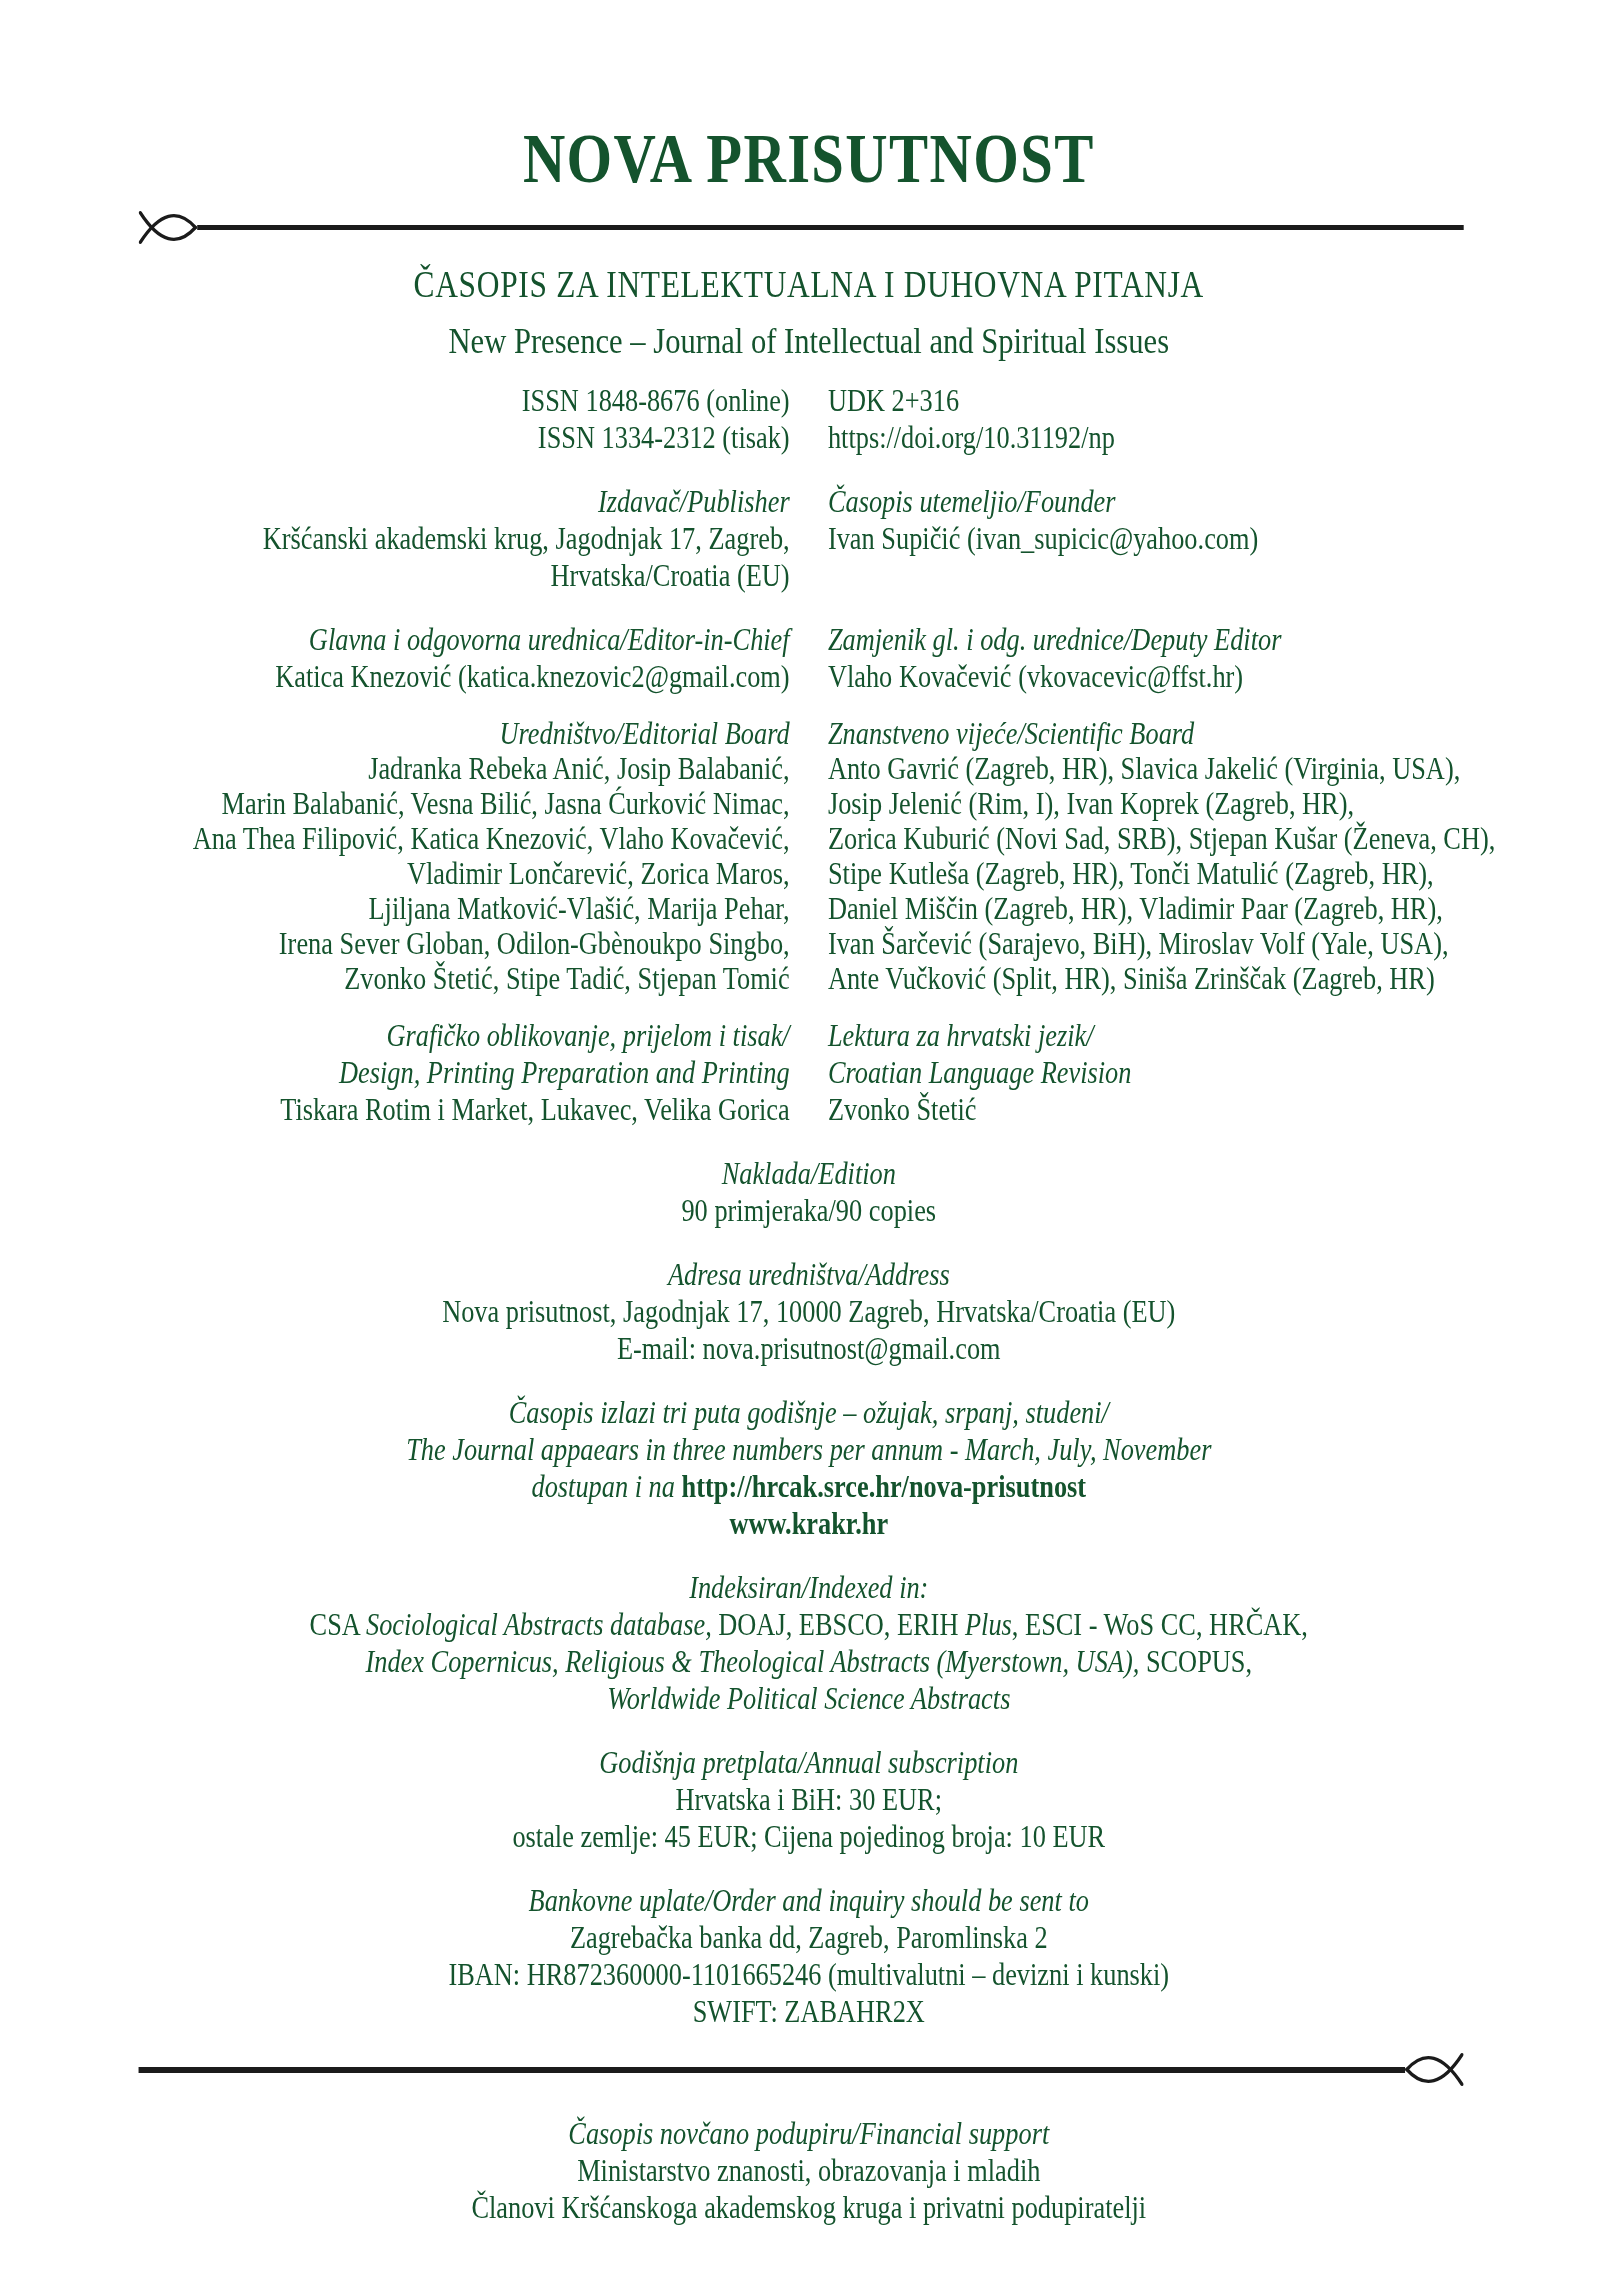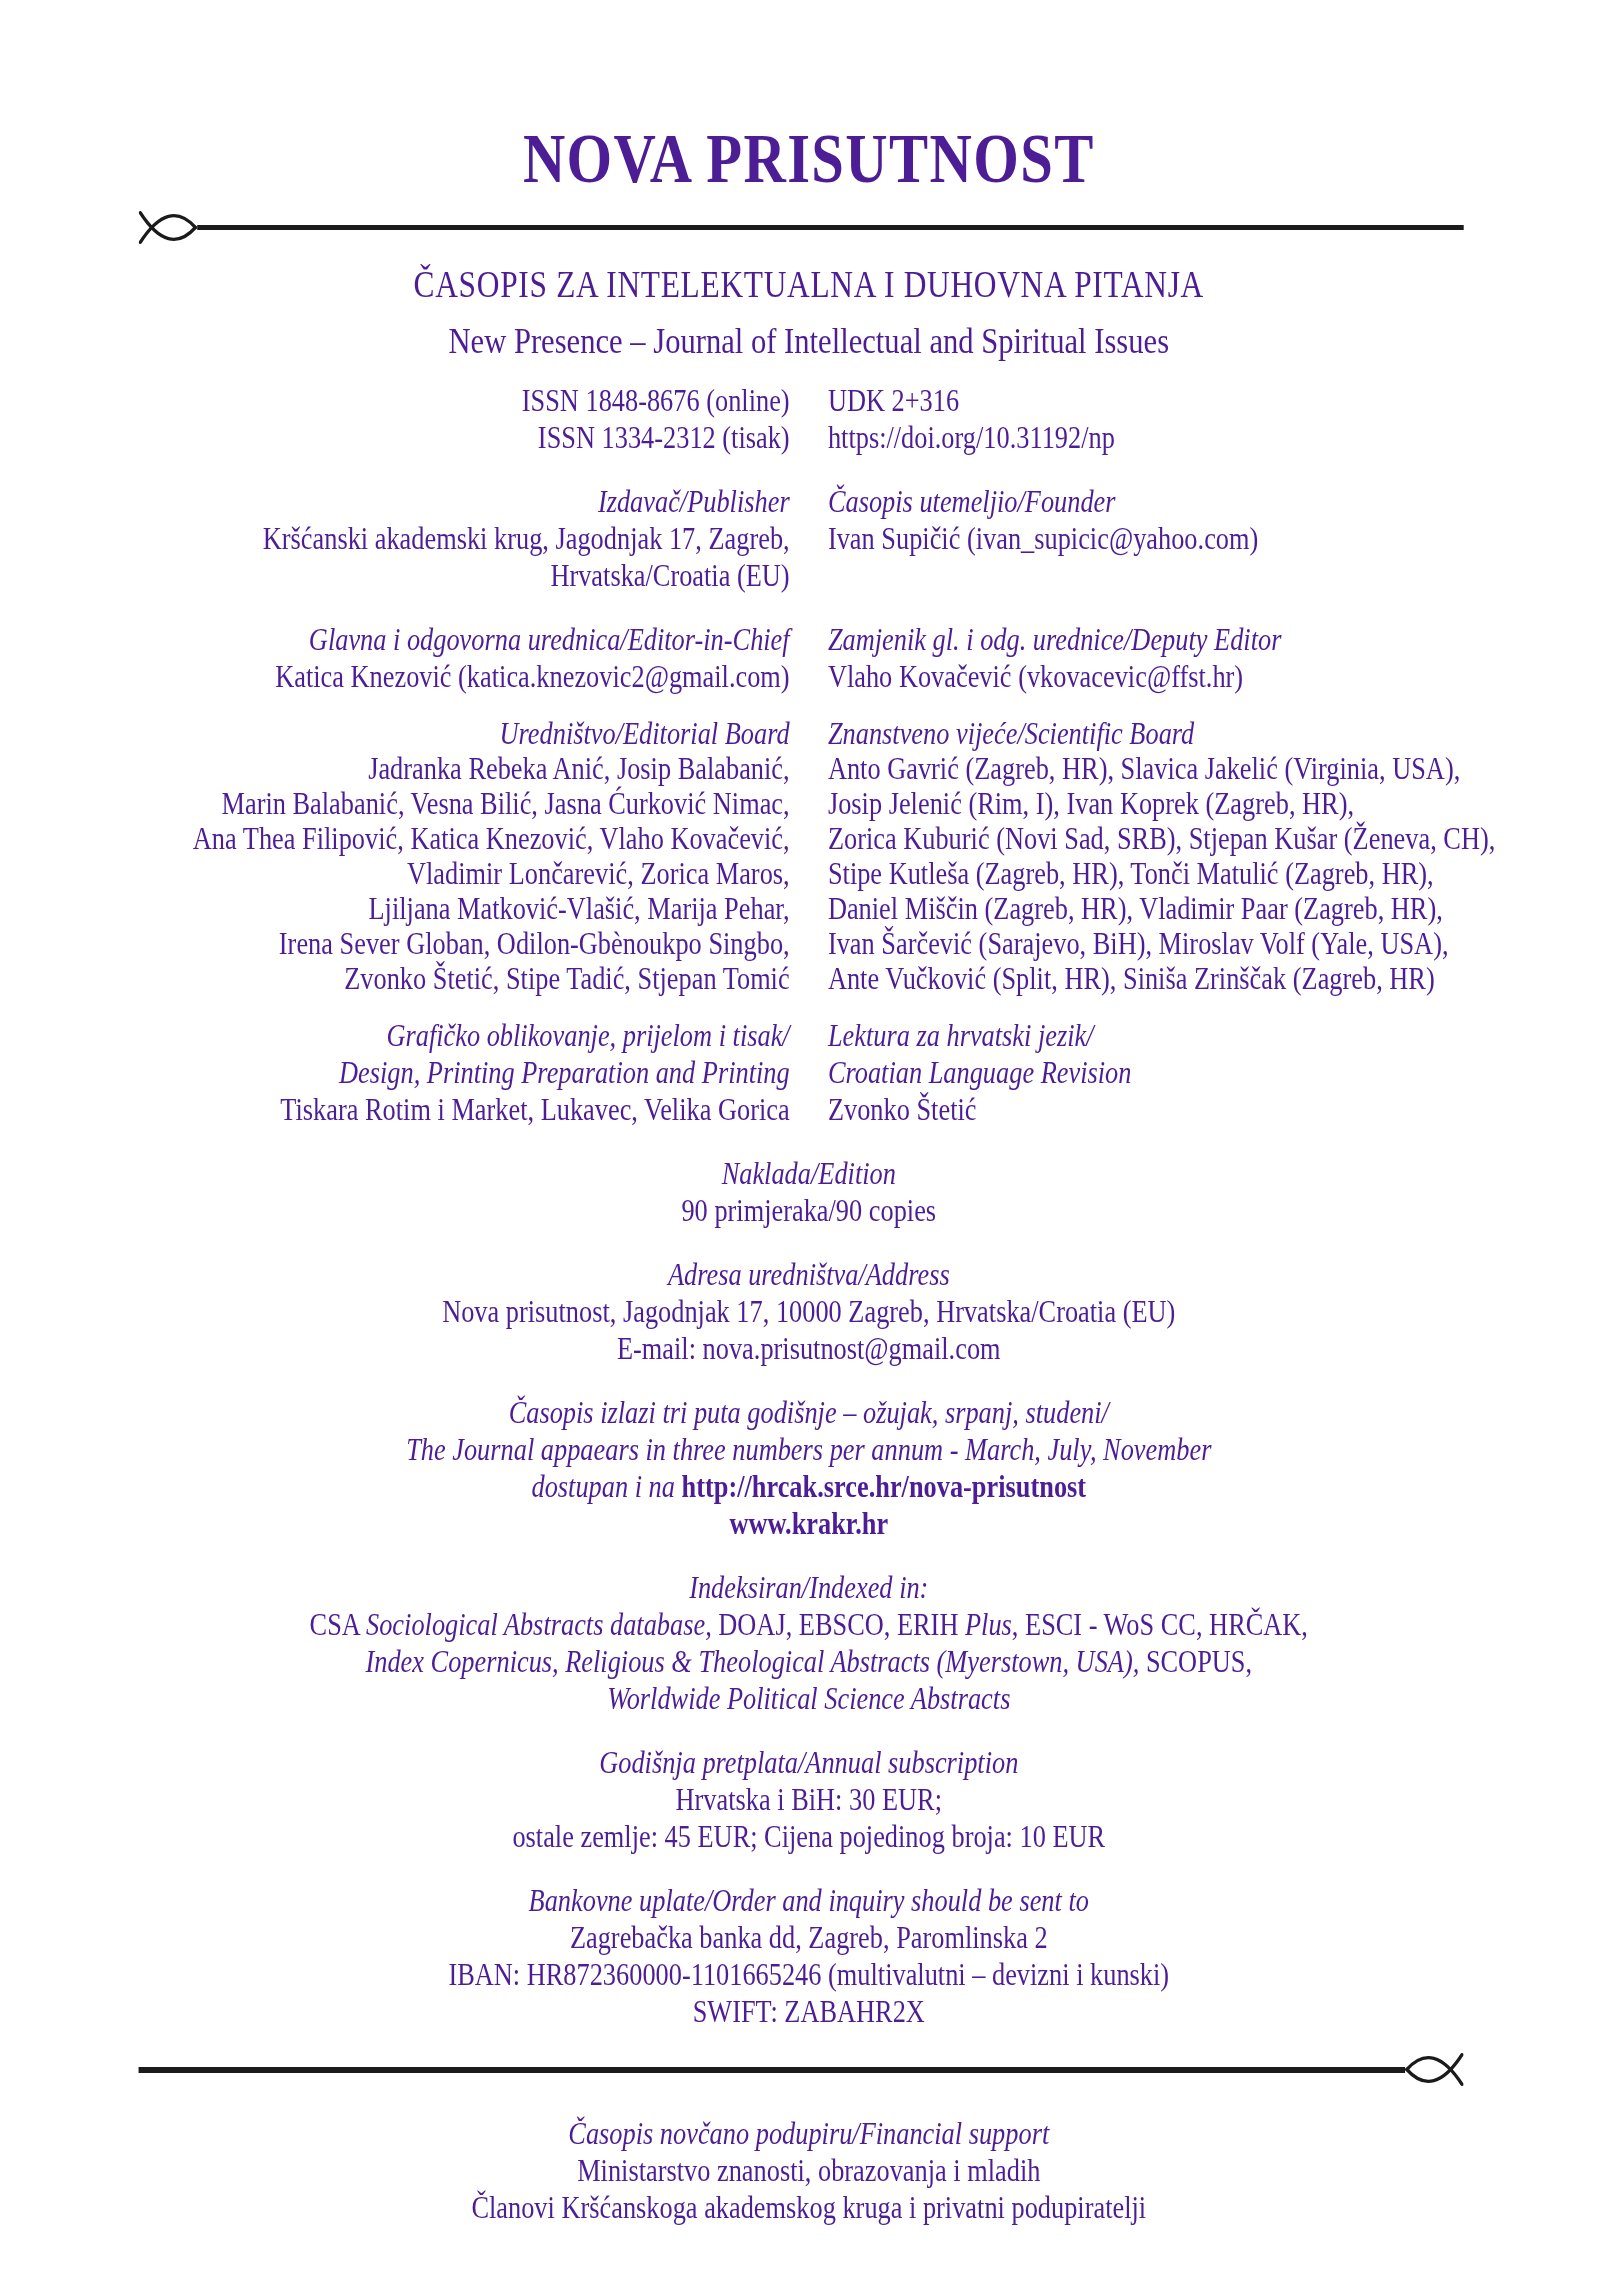--- a/index.html
+++ b/index.html
@@ -8,21 +8,21 @@
     background: #ffffff;
     width: 1618px;
     height: 2284px;
     overflow: hidden;
   }
   .page {
     position: relative;
     width: 1618px;
     height: 2284px;
     background: #ffffff;
-    color: #4c1d95;
+    color: #14532d;
     font-family: "Liberation Serif", serif;
     font-size: 31px;
     line-height: 37px;
   }
   
   .scaler {
     width: 1903px;
     transform: scaleX(0.85);
     transform-origin: top left;
     padding-top: 122px;

